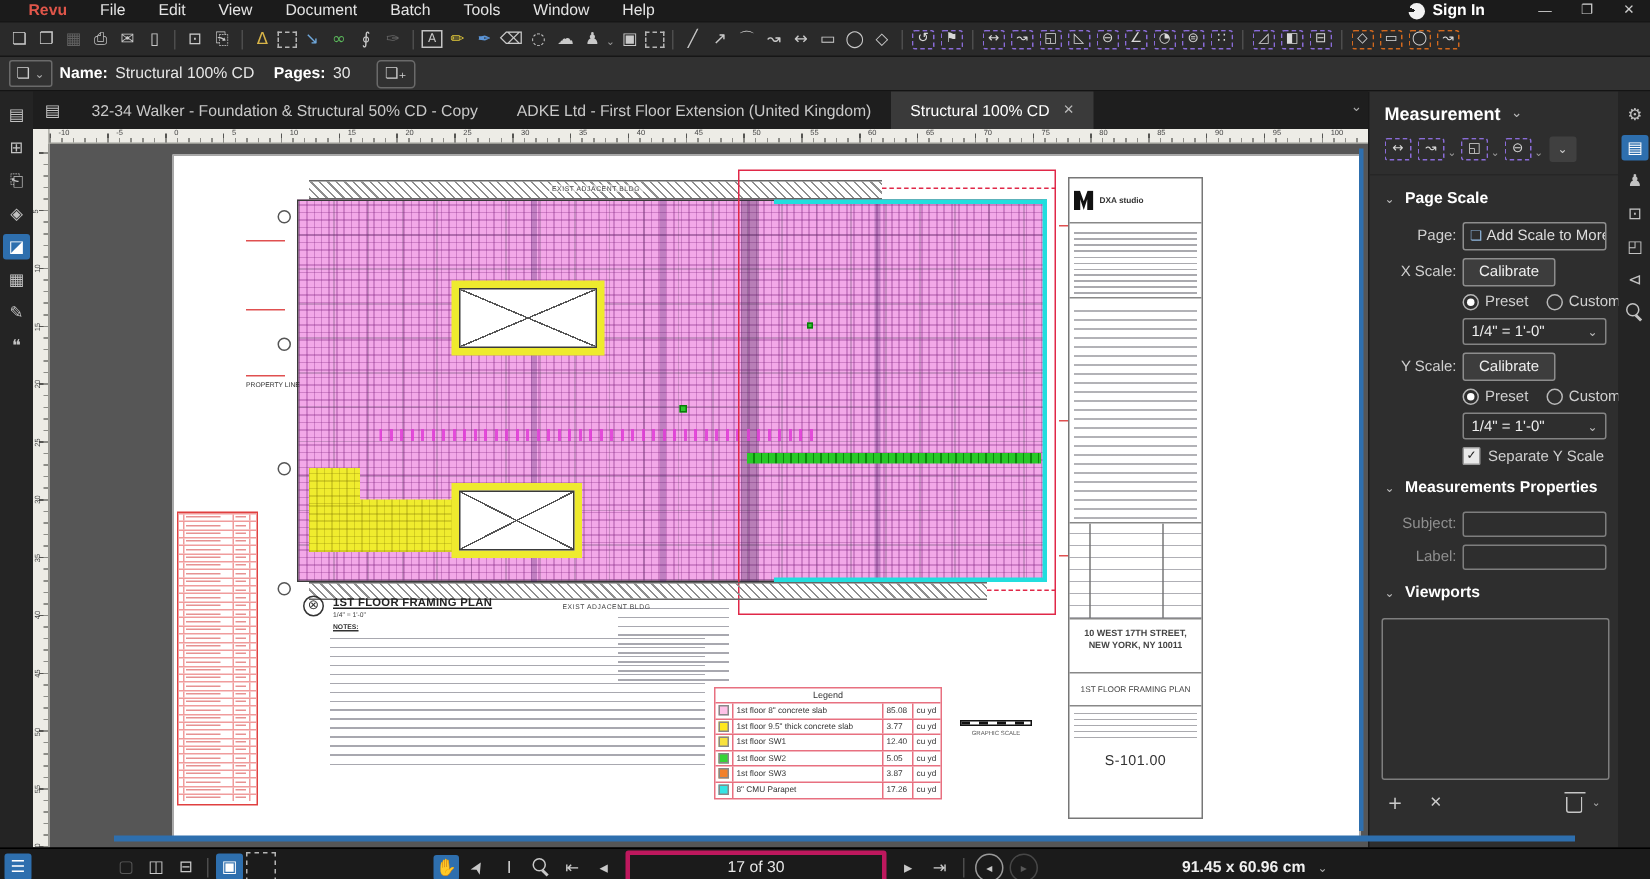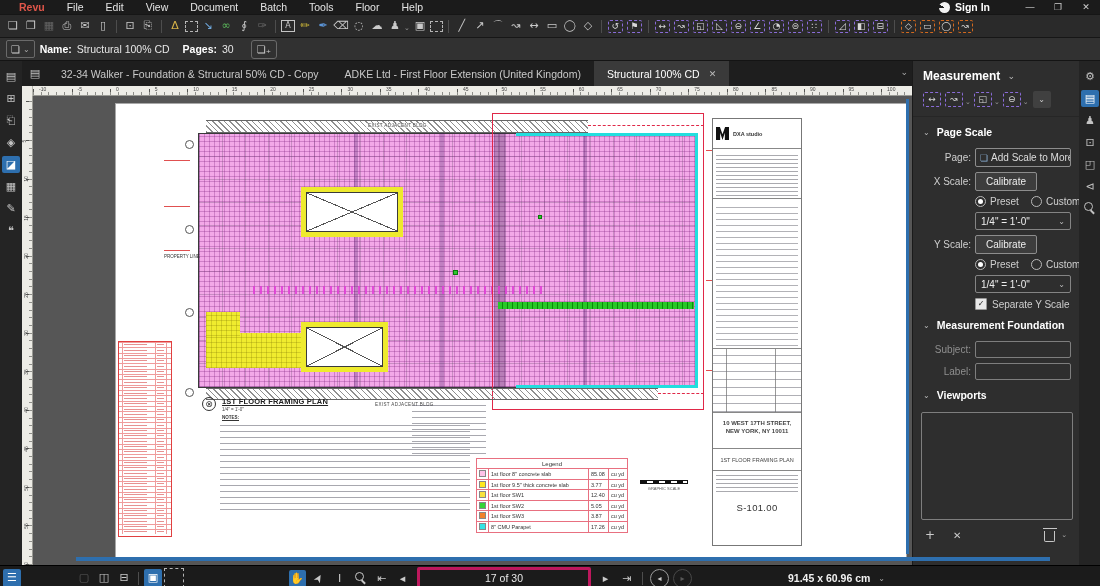--- a/index.html
+++ b/index.html
@@ -215,21 +215,21 @@
 <div class="app">
 
   <div class="menubar">
     <span class="menu-item revu">Revu</span>
     <span class="menu-item">File</span>
     <span class="menu-item">Edit</span>
     <span class="menu-item">View</span>
     <span class="menu-item">Document</span>
     <span class="menu-item">Batch</span>
     <span class="menu-item">Tools</span>
-    <span class="menu-item">Floor</span>
+    <span class="menu-item">Window</span>
     <span class="menu-item">Help</span>
     <span class="mb-right">
       <span class="bb-logo"></span>
       <span class="signin">Sign In</span>
       <span class="winbtn">—</span>
       <span class="winbtn glyph">❐</span>
       <span class="winbtn glyph">✕</span>
     </span>
   </div>
 
@@ -773,21 +773,21 @@
         <span class="sel">
             <span>1/4" = 1'-0"</span>
           </span>
       </div>
       <div class="prow indent">
         <span class="cb"></span>
         <span>Separate Y Scale</span>
       </div>
 
       <div class="sect">
-          <span>Measurement Foundation</span>
+          <span>Measurements Properties</span>
         </div>
       <div class="prow">
         <span class="plabel dimlab">Subject:</span>
         <span class="inp"></span>
       </div>
       <div class="prow">
         <span class="plabel dimlab">Label:</span>
         <span class="inp"></span>
       </div>
 

